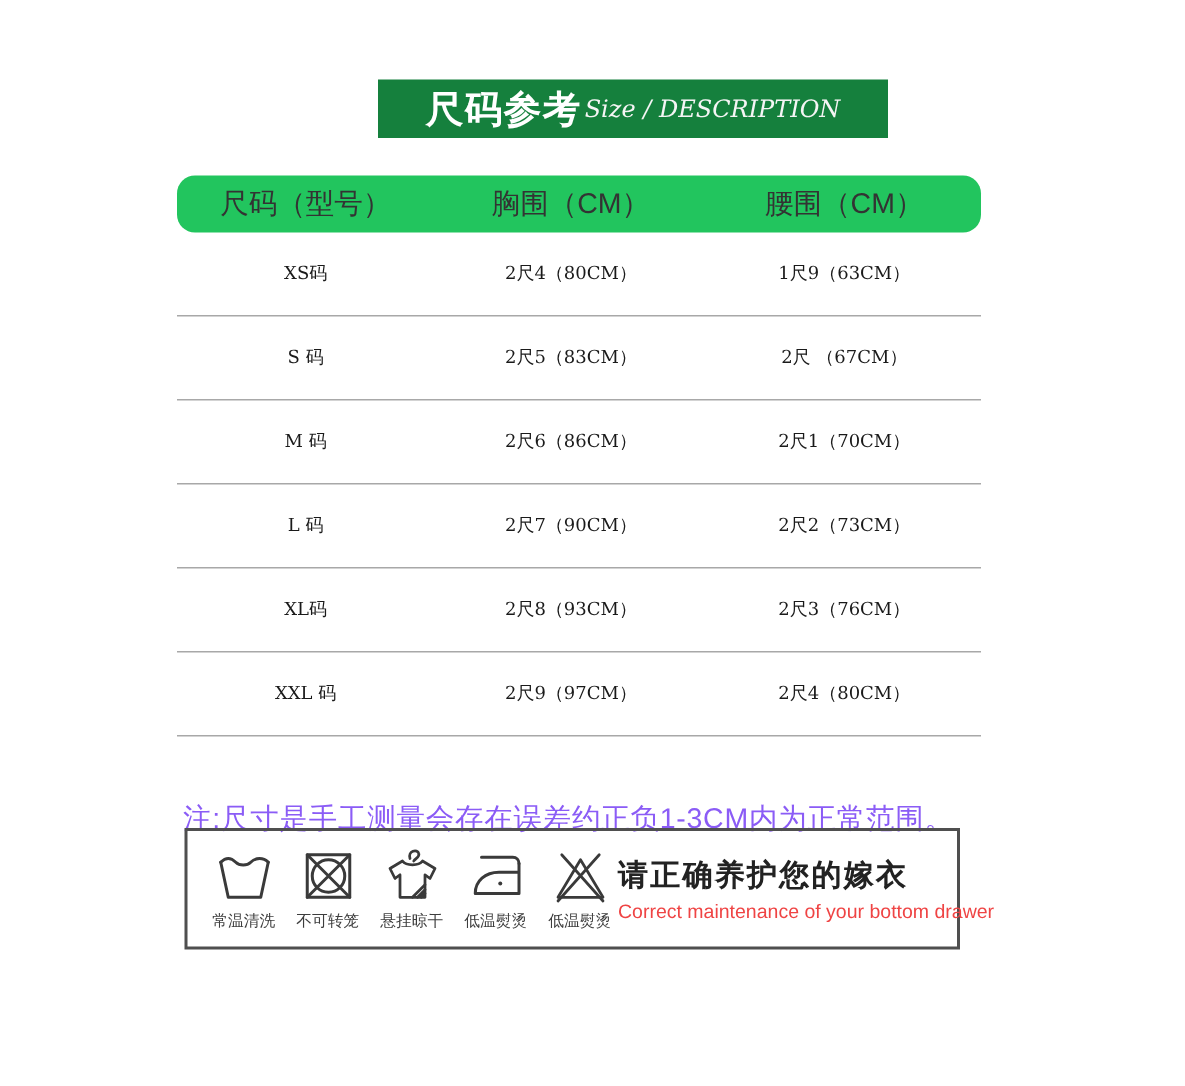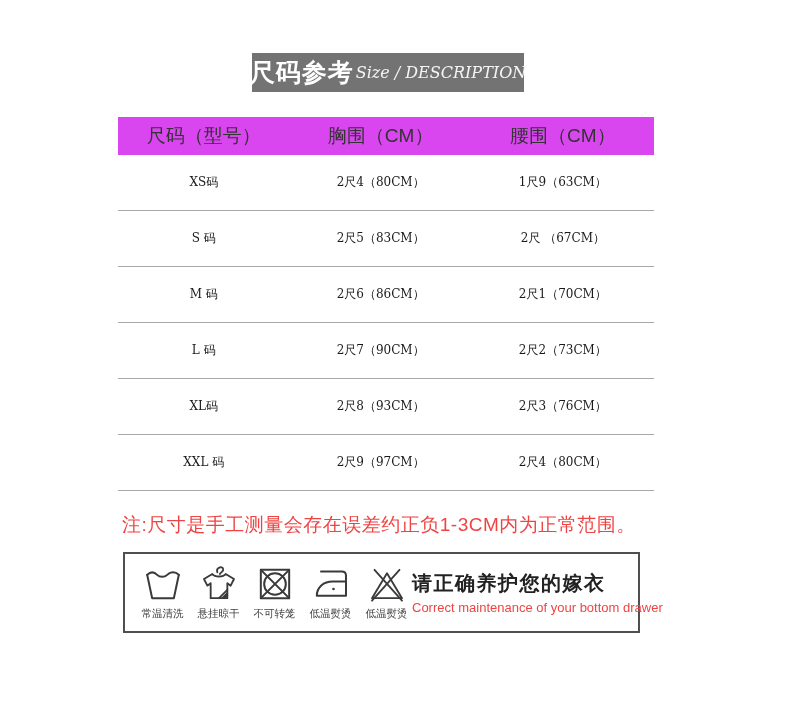--- a/index.html
+++ b/index.html
@@ -8,22 +8,22 @@
     width:790px;height:724px;
     background:#ffffff;
     overflow:hidden;
     font-family:"Liberation Sans", sans-serif;
     color:#1f1f1f;
   }
   
   .banner{
     position:absolute;
     left:252px;top:53px;
-    width:272px;height:39px;
-    background:#737373;
+    width:340px;height:39px;
+    background:#15803d;
     display:flex;align-items:center;justify-content:center;
     white-space:nowrap;
   }
   .banner-cn{
     color:#ffffff;
     font-size:25px;
     font-weight:bold;
     letter-spacing:1px;
     font-family:"Liberation Sans", sans-serif;
   }
@@ -36,22 +36,23 @@
   }
   
   .size-table{
     position:absolute;
     left:118px;top:117px;
     width:536px;
   }
   .thead{
     display:flex;
     height:38px;
-    background:#d946ef;
+    background:#22c55e;
     align-items:center;
+    border-radius:12px;
   }
   .thead .cell{
     font-size:19px;
     color:#333333;
     font-family:"Liberation Sans", sans-serif;
   }
   .row{
     display:flex;
     height:55px;
     align-items:center;
@@ -60,23 +61,23 @@
     font-size:12px;
     color:#1a1a1a;
   }
   .cell{ text-align:center; }
   .c1{ width:32%; }
   .c2{ width:34%; }
   .c3{ width:34%; }
   
   .note{
     position:absolute;
-    left:122px;top:512px;
+    left:122px;top:533px;
     font-size:19px;
-    color:#ef4444;
+    color:#8b5cf6;
     letter-spacing:0.5px;
     white-space:nowrap;
   }
   
   .care-box{
     position:absolute;
     left:123px;top:552px;
     width:513px;height:77px;
     border:2px solid #4f4f4f;
     display:flex;
@@ -176,43 +177,43 @@
           <svg width="42" height="40" viewBox="0 0 48 48" fill="none" stroke="#3a3a3a" stroke-width="2.4" stroke-linejoin="round" stroke-linecap="round">
             <path d="M5 13 L11 41 L37 41 L43 13"></path>
             <path d="M5 13 C9 9 13 9 17 13 C20 16 26 16 29 13 C33 9 39 9 43 13"></path>
           </svg>
         </span>
         <div class="care-label">常温清洗</div>
       </div>
 
       <div class="care-item">
         <span>
+          <svg width="42" height="40" viewBox="0 0 48 48" fill="none" stroke="#3a3a3a" stroke-width="2.4" stroke-linejoin="round" stroke-linecap="round">
+            <rect x="7" y="7" width="34" height="34"></rect>
+            <circle cx="24" cy="24" r="13"></circle>
+            <path d="M7 7 L41 41 M41 7 L7 41"></path>
+          </svg>
+        </span>
+        <div class="care-label">不可转笼</div>
+      </div>
+
+      <div class="care-item">
+        <span>
           <svg width="42" height="40" viewBox="0 0 48 48" fill="none" stroke="#3a3a3a" stroke-width="2.2" stroke-linejoin="round" stroke-linecap="round">
             <path d="M22 10 C20 4 28 2 29 6 C30 9 26 10 25 12"></path>
             <path d="M16 12 L6 18 L10 26 L14 23 L14 41 L34 41 L34 23 L38 26 L42 18 L32 12 C29 16 19 16 16 12 Z"></path>
             <path d="M24 41 L34 31 M28 41 L34 35 M31 41 L34 38"></path>
           </svg>
         </span>
         <div class="care-label">悬挂晾干</div>
       </div>
 
       <div class="care-item">
         <span>
           <svg width="42" height="40" viewBox="0 0 48 48" fill="none" stroke="#3a3a3a" stroke-width="2.4" stroke-linejoin="round" stroke-linecap="round">
-            <rect x="7" y="7" width="34" height="34"></rect>
-            <circle cx="24" cy="24" r="13"></circle>
-            <path d="M7 7 L41 41 M41 7 L7 41"></path>
-          </svg>
-        </span>
-        <div class="care-label">不可转笼</div>
-      </div>
-
-      <div class="care-item">
-        <span>
-          <svg width="42" height="40" viewBox="0 0 48 48" fill="none" stroke="#3a3a3a" stroke-width="2.4" stroke-linejoin="round" stroke-linecap="round">
             <path d="M12 9 H37 C40 9 42 11 42 14"></path>
             <path d="M42 14 V38 H7 C7 28 15 21 26 21 H42"></path>
             <circle cx="27" cy="30" r="1.6" fill="#3a3a3a" stroke="none"></circle>
           </svg>
         </span>
         <div class="care-label">低温熨烫</div>
       </div>
 
       <div class="care-item">
         <span>

